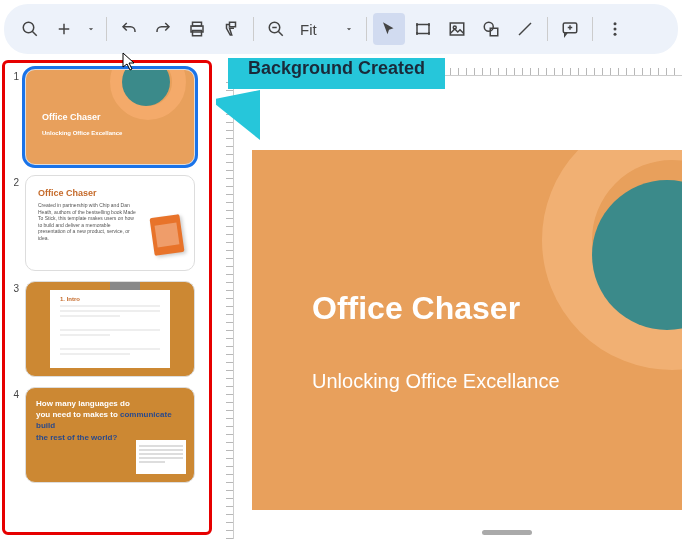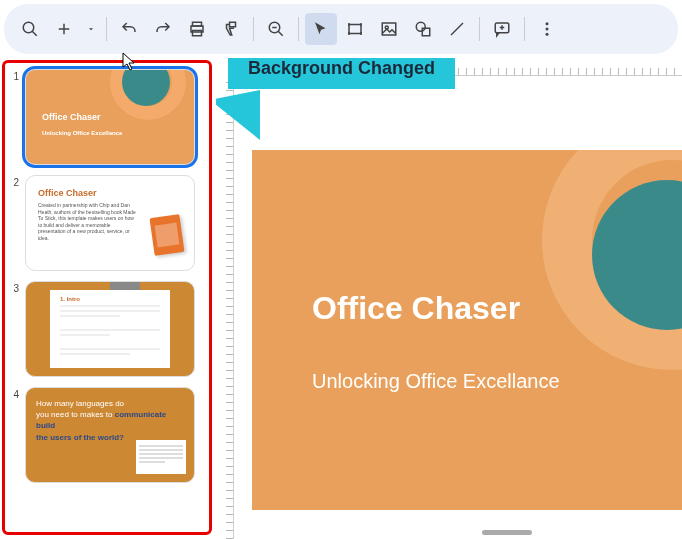--- a/index.html
+++ b/index.html
@@ -32,21 +32,21 @@
 .t2-book::after { content: ''; position: absolute; top: 8px; left: 4px; width: 22px; height: 22px; background: rgba(255,255,255,0.3); }
 
 .t3 { background: #cc8833; }
 .t3-inner { position: absolute; top: 8px; left: 24px; right: 24px; bottom: 8px; background: #fff; padding: 6px 10px; }
 .t3-h { font-size: 6px; color: #c56a2a; font-weight: bold; }
 .t3-line { height: 2px; background: #eee; margin: 3px 0; }
 .t3-img { position: absolute; top: 0; right: 54px; width: 30px; height: 18px; background: #888; }
 
 .t4 { background: #cc8833; padding: 10px; }
 .t4-text { font-size: 8px; line-height: 1.4; }
-.t4-w { color: #fff; font-weight: normal; margin-top: 36px; }
+.t4-w { color: #fff; font-weight: bold; margin-top: 36px; }
 .t4-b { color: #2b4a8a; font-weight: bold; margin-top: 44px; }
 .t4-box { position: absolute; right: 8px; bottom: 8px; width: 50px; height: 34px; background: #fff; padding: 3px; }
 .t4-box-line { height: 2px; background: #ddd; margin: 2px 0; }
 
 .canvas-area { flex: 1; position: relative; overflow: hidden; }
 .ruler-h { height: 18px; background: #fff; border-bottom: 1px solid #ccc; margin-left: 18px; position: relative; }
 .ruler-h::before { content: ''; position: absolute; inset: 0; background: repeating-linear-gradient(90deg, #888 0 1px, transparent 1px 8px); opacity: 0.6; top: 10px; }
 .ruler-v { width: 18px; position: absolute; left: 0; top: 18px; bottom: 0; background: #fff; border-right: 1px solid #ccc; }
 .ruler-v::before { content: ''; position: absolute; inset: 0; background: repeating-linear-gradient(0deg, #888 0 1px, transparent 1px 8px); opacity: 0.6; left: 10px; }
 
@@ -109,20 +109,26 @@
         <path d="M10 3h8v6h-8z"></path>
         <path d="M10 6H6v5l5 9h2l-3-9h6"></path>
       </svg>
   </div>
   <div class="tb-sep"></div>
   <div class="tb-btn">
     <svg width="18" height="18" viewBox="0 0 24 24" fill="none" stroke="currentColor" stroke-width="2">
         <circle cx="10" cy="10" r="7"></circle>
         <line x1="21" y1="21" x2="15" y2="15"></line>
         <line x1="7" y1="10" x2="13" y2="10"></line>
+      </svg>
+  </div>
+  <div class="zoom-sel">
+    <span>Fit</span>
+    <svg width="10" height="10" viewBox="0 0 24 24" fill="currentColor">
+        <path d="M7 10l5 5 5-5z"></path>
       </svg>
   </div>
   <div class="tb-sep"></div>
   <div class="tb-btn" style="background:rgba(100,130,200,0.2);border-radius:4px">
     <svg width="18" height="18" viewBox="0 0 24 24" fill="currentColor">
         <path d="M4 3l14 8-6 2-2 6z"></path>
       </svg>
   </div>
   <div class="tb-btn">
     <svg width="18" height="18" viewBox="0 0 24 24" fill="none" stroke="currentColor" stroke-width="2">
@@ -211,40 +217,40 @@
       </div>
     </div>
 
     <div class="thumb-row">
       <div class="thumb-num">4</div>
       <div class="thumb t4">
         <div class="t4-text">
           <span class="t4-w">How many languages do</span><br>
           <span class="t4-w">you need to makes to </span><span class="t4-b">communicate</span><br>
           <span class="t4-b">build</span><br>
-          <span class="t4-b">the users of the world?</span>
+          <span class="t4-b">the rest of the world?</span>
         </div>
         <div class="t4-box">
           <div class="t4-box-line"></div>
             <div class="t4-box-line"></div>
             <div class="t4-box-line"></div>
             <div class="t4-box-line"></div>
             <div class="t4-box-line" style="width:60%"></div>
         </div>
       </div>
     </div>
 
   </div>
 
   <div class="canvas-area">
     <div class="ruler-h"></div>
     <div class="ruler-v"></div>
 
     <div class="callout">
-      <span>Background Changed</span>
+      <span>Background Created</span>
     </div>
     <div class="callout-tail"></div>
 
     <div class="slide">
       <div class="slide-ring"></div>
       <div class="slide-circle"></div>
       <div class="slide-title">Office Chaser</div>
       <div class="slide-sub">Unlocking Office Excellance</div>
     </div>
 

